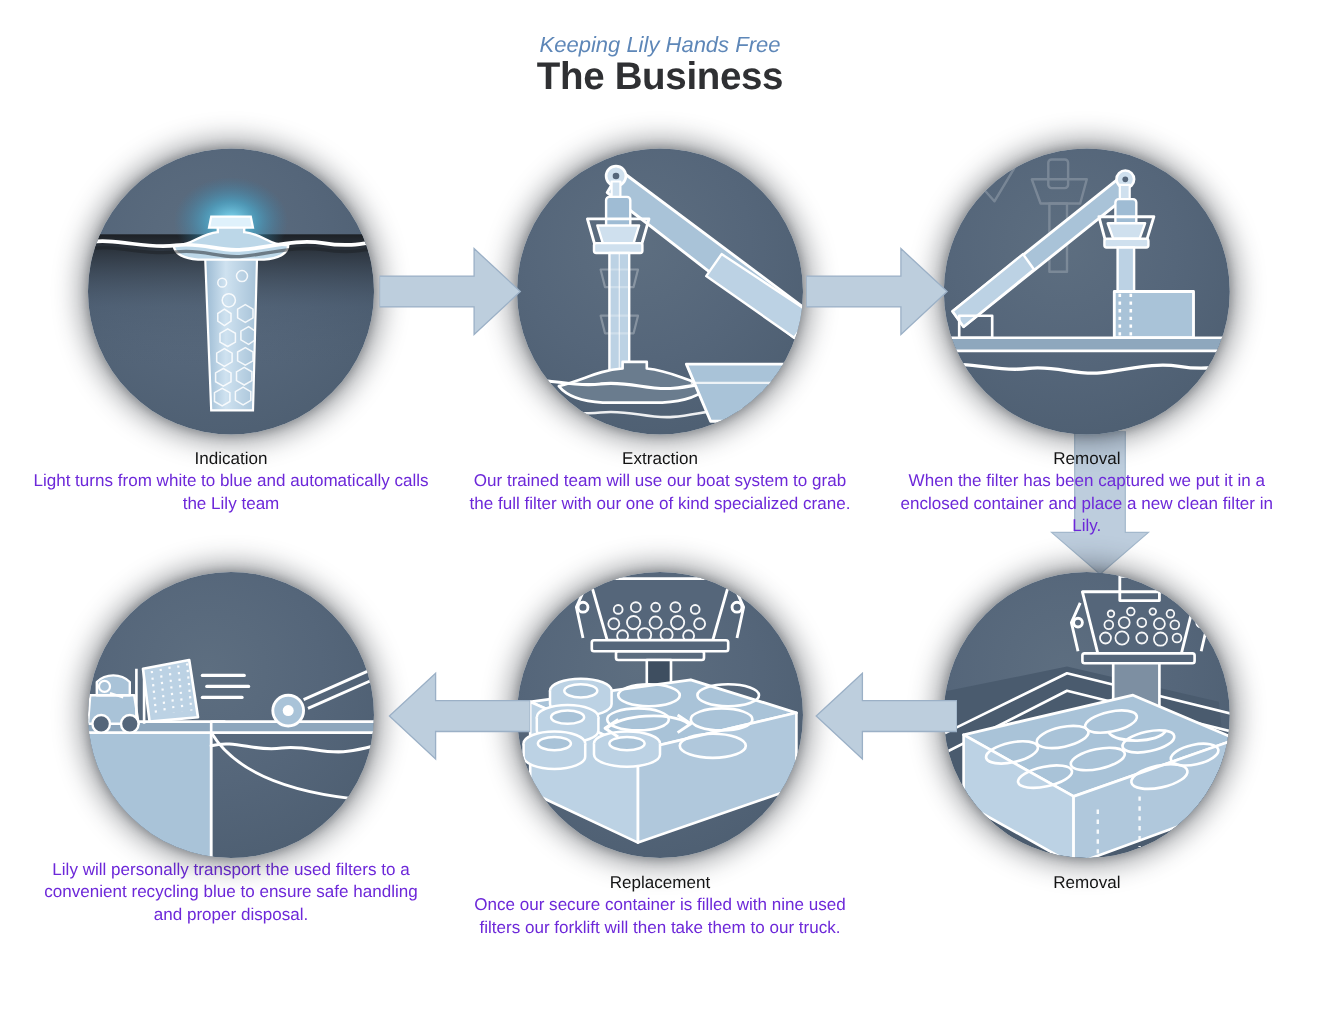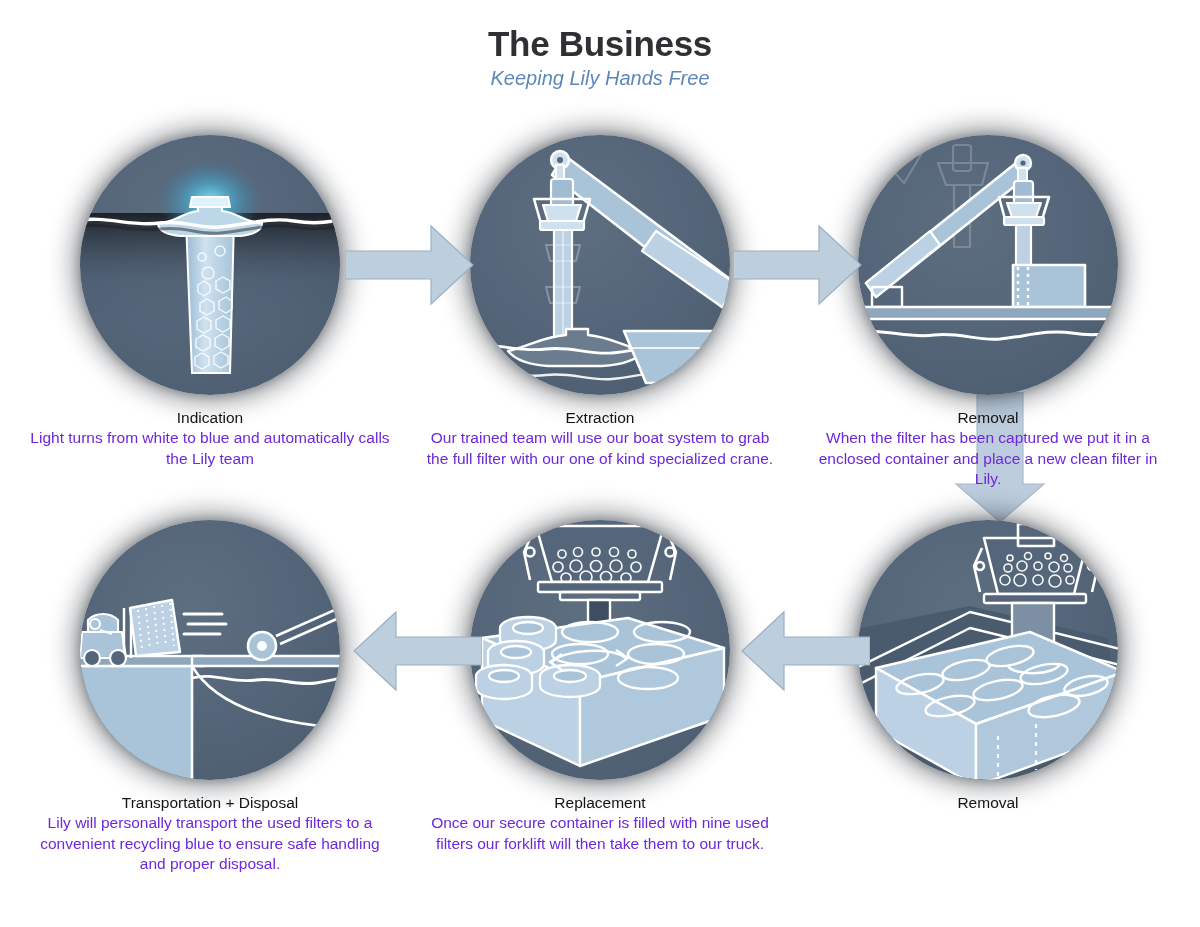--- a/index.html
+++ b/index.html
@@ -82,22 +82,22 @@
     position: absolute;
     z-index: 1;
   }
   .arrow svg { display:block; }
   .arrow-down { z-index: 0; }
 </style>
 </head>
 <body>
 
 <div id="header">
+  <div id="subtitle">Keeping Lily Hands Free</div>
   <div id="title">The Business</div>
-  <div id="subtitle">Keeping Lily Hands Free</div>
 </div>
 
 <div class="arrow" style="left:345px; top:222px;">
   <svg width="130" height="86" viewBox="0 0 130 86">
     <path d="M0,29 L86,29 L86,4 L128,43 L86,82 L86,57 L0,57 Z" fill="#bdcedd" stroke="#9bb0c6" stroke-width="1.2"></path>
   </svg>
 </div>
 
 <div class="arrow" style="left:733px; top:222px;">
   <svg width="130" height="86" viewBox="0 0 130 86">
@@ -514,15 +514,14 @@
           <circle cx="182" cy="126" r="14" fill="#a9c3d8" stroke-width="2.6"></circle>
           <circle cx="182" cy="126" r="5" fill="#ffffff" stroke="none"></circle>
 
           <path d="M112,146 C130,176 170,198 240,206" fill="none" stroke-width="2.6"></path>
 
           <path d="M112,158 C134,152 152,164 176,160 C198,157 214,166 236,163 C252,161 262,157 270,156" fill="none" stroke-width="2.8" stroke-linecap="round"></path>
         </g>
       </svg>
     </div>
   </div>
-  <div class="step-title">Transportation + Disposal</div>
   <div class="step-desc">Lily will personally transport the used filters to a convenient recycling blue to ensure safe handling and proper disposal.</div>
 </div>
 
 </body></html>

